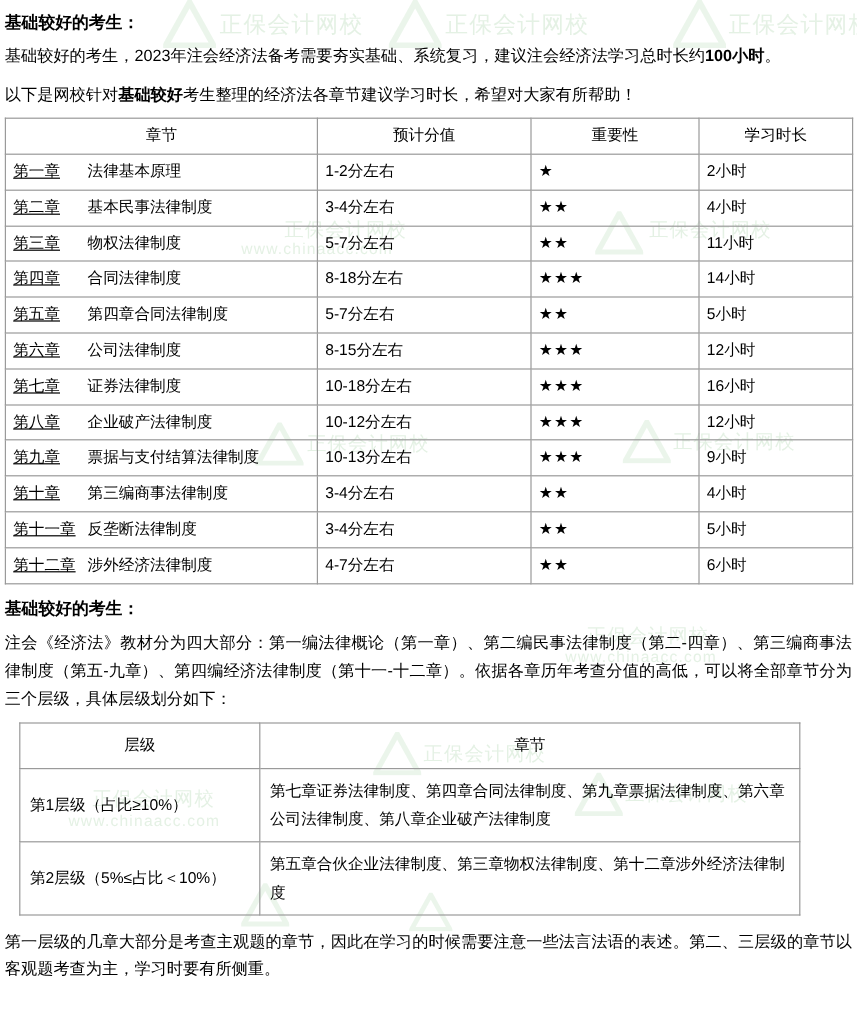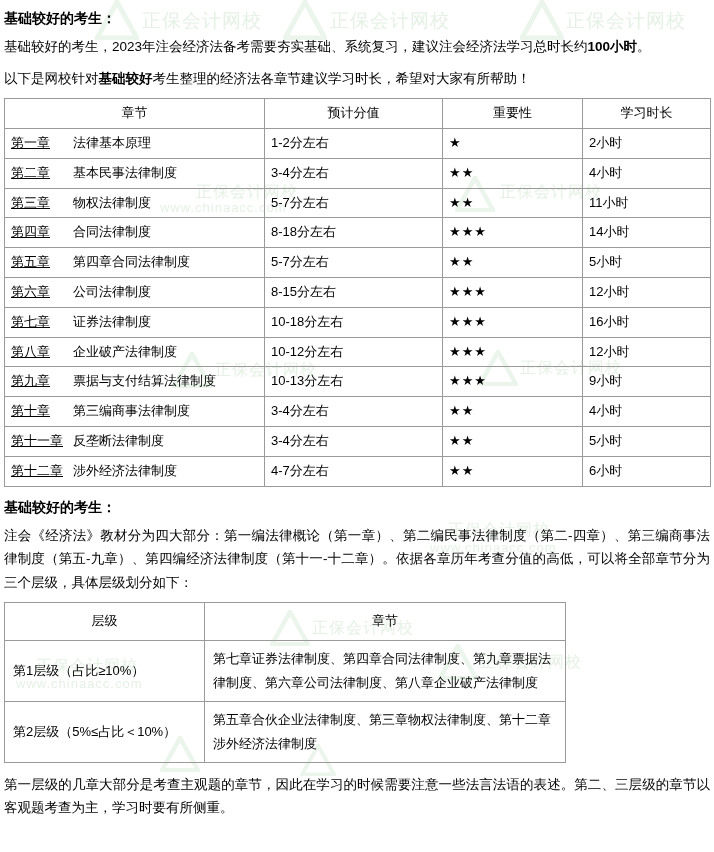--- a/index.html
+++ b/index.html
@@ -23,20 +23,21 @@
     padding: 0;
     box-sizing: border-box;
   }
   
   .watermarks {
     position: absolute;
     inset: 0;
     pointer-events: none;
     z-index: 0;
     overflow: hidden;
+    margin-left: 41px;
   }
   .wm {
     position: absolute;
     color: #cfe6cf;
     opacity: 0.55;
     font-size: 15px;
     font-family: "Liberation Sans", sans-serif;
     white-space: nowrap;
     letter-spacing: 1px;
   }
@@ -86,23 +87,23 @@
   }
   .ch-col { width: 260px; }
   .sc-col { width: 178px; }
   .im-col { width: 140px; }
   .hr-col { width: 128px; }
   .stars { letter-spacing: 1px; font-size: 12px; }
   .chapter-num { display: inline-block; min-width: 62px; text-decoration: underline; }
 
   table.grid2 {
     border-collapse: collapse;
-    width: 562px;
+    width: 651px;
     table-layout: fixed;
-    margin: 4px 0 10px 0;
+    margin: 4px 0 10px 12px;
   }
   table.grid2 th, table.grid2 td {
     border: 1px solid #9a9a9a;
     padding: 6px 8px;
     font-size: 13px;
     font-weight: normal;
     line-height: 1.85;
     vertical-align: middle;
     background: transparent;
   }

